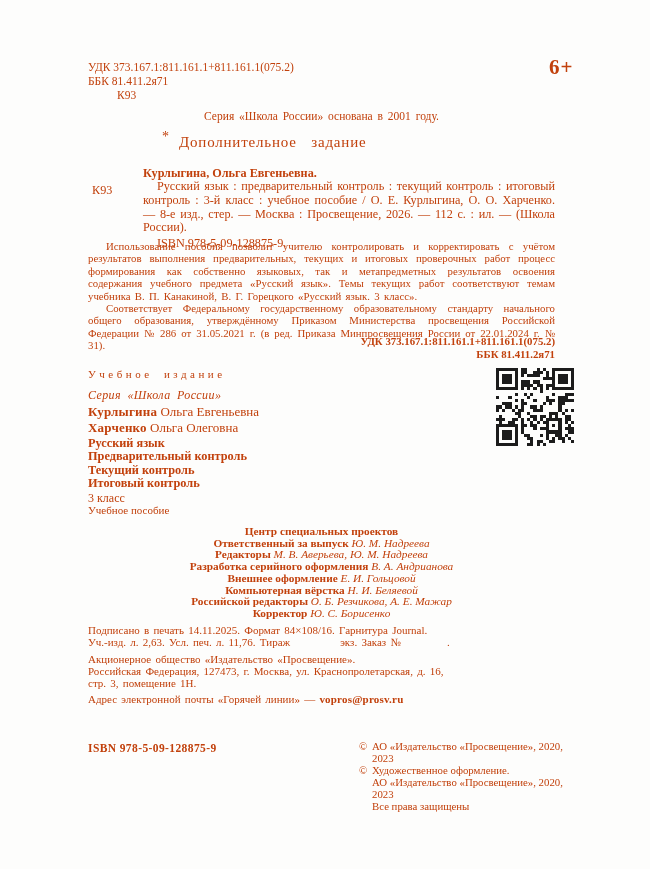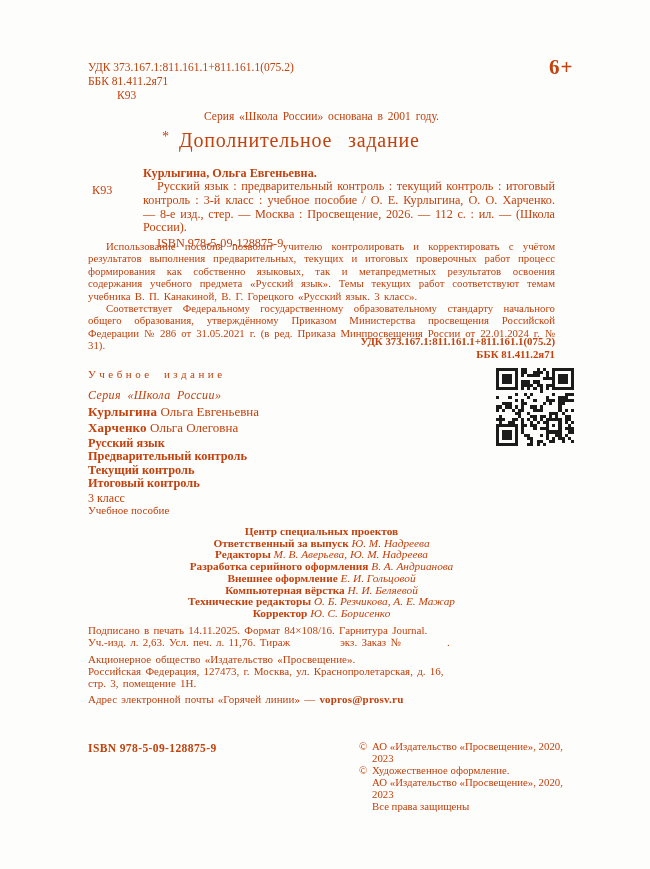--- a/index.html
+++ b/index.html
@@ -17,21 +17,21 @@
 
   
   #codes-top{top:60px;font-size:11.5px;line-height:14px;}
   #codes-top .indent{padding-left:29px;}
   #age-badge{top:55px;left:549px;font-size:21px;font-weight:bold;letter-spacing:1px;}
 
   #series-note{top:110px;text-align:center;font-size:11.5px;word-spacing:2px;}
 
   #footnote{top:129px;padding-left:74px;}
   #footnote .star{font-size:14px;vertical-align:6px;margin-right:10px;}
-  #footnote .fn-text{font-size:20px;letter-spacing:0.8px;word-spacing:10px;margin-top:48px;}
+  #footnote .fn-text{font-size:15px;letter-spacing:0.8px;word-spacing:10px;margin-top:48px;}
 
   
   #catalog{top:166px;}
   .catalog-code{position:absolute;left:4px;top:17px;font-size:12.2px;}
   .catalog-author{margin:0 0 0 55px;font-weight:bold;font-size:12.2px;line-height:14px;}
   .catalog-body{margin:0 0 0 55px;width:412px;font-size:12.2px;line-height:13.8px;
     text-align:justify;text-indent:14px;word-spacing:1.5px;}
   .catalog-isbn{margin:1px 0 0 69px;font-size:12.2px;}
 
   
@@ -414,21 +414,21 @@
   <div class="abs col" id="grade">3 класс</div>
   <div class="abs col" id="edition-kind">Учебное пособие</div>
 
   <div class="abs col" id="credits">
     <div><span class="lbl">Центр специальных проектов</span> <span class="val"></span></div>
     <div><span class="lbl">Ответственный за выпуск</span> <span class="val">Ю. М. Надреева</span></div>
     <div><span class="lbl">Редакторы</span> <span class="val">М. В. Аверьева, Ю. М. Надреева</span></div>
     <div><span class="lbl">Разработка серийного оформления</span> <span class="val">В. А. Андрианова</span></div>
     <div><span class="lbl">Внешнее оформление</span> <span class="val">Е. И. Гольцовой</span></div>
     <div><span class="lbl">Компьютерная вёрстка</span> <span class="val">Н. И. Беляевой</span></div>
-    <div><span class="lbl">Технические редакторы</span> <span class="val">О. Б. Резчикова, А. Е. Мажар</span></div>
+    <div><span class="lbl">Российской редакторы</span> <span class="val">О. Б. Резчикова, А. Е. Мажар</span></div>
     <div><span class="lbl">Корректор</span> <span class="val">Ю. С. Борисенко</span></div>
   </div>
 
   <div class="abs col" id="print-info">
     <div>Подписано в печать 14.11.2025. Формат 84×108/16. Гарнитура Journal.</div>
     <div><span>Уч.-изд. л. 2,63. Усл. печ. л. 11,76. Тираж</span><span class="gap1"></span><span>экз. Заказ №</span><span class="gap2"></span><span>.</span></div>
   </div>
 
   <div class="abs col" id="publisher">
     <div>Акционерное общество «Издательство «Просвещение».</div>

